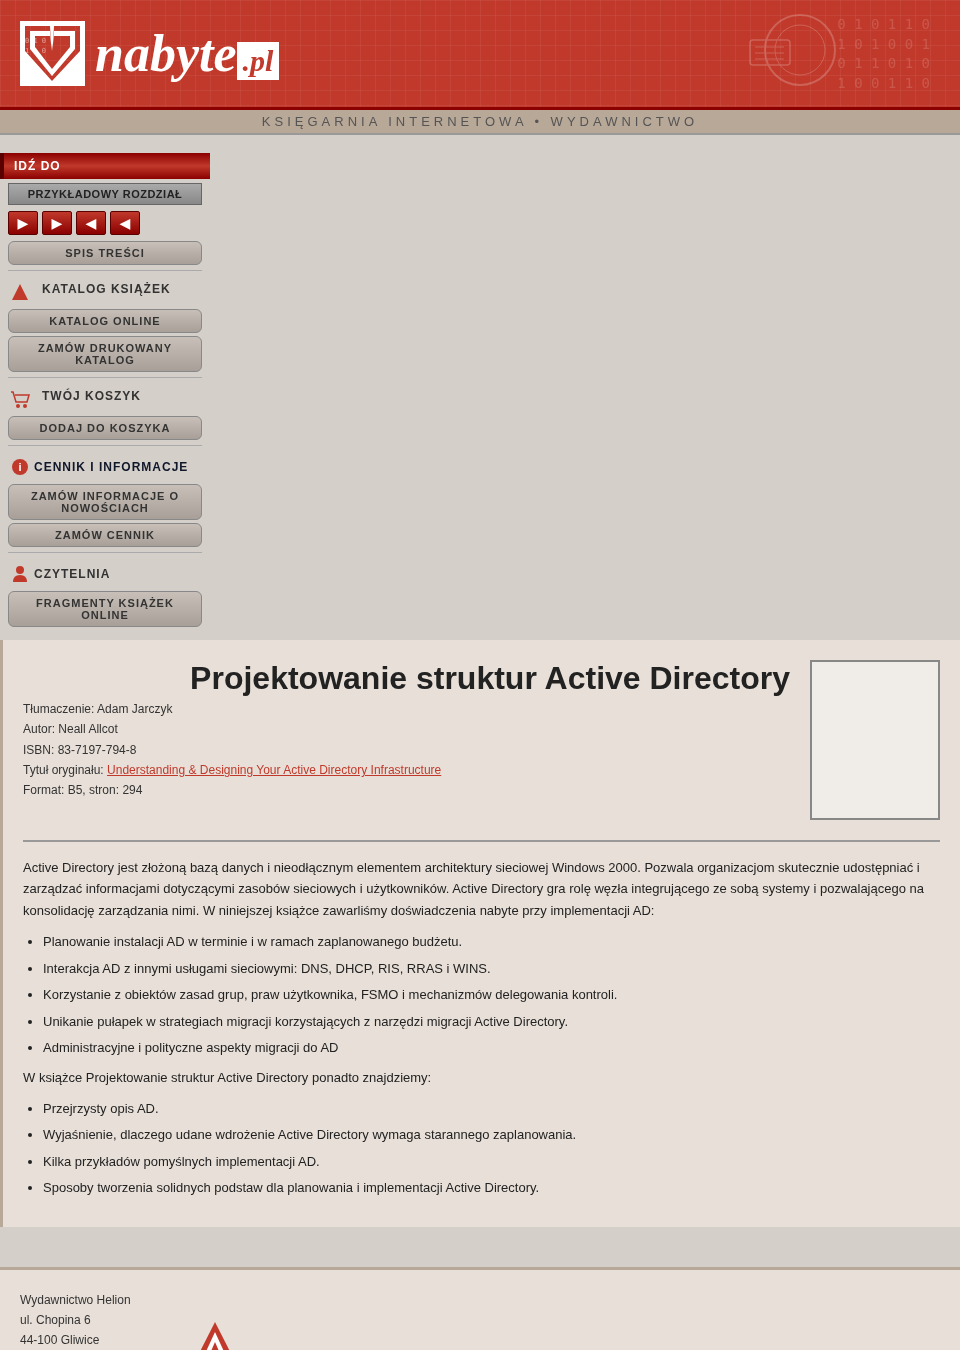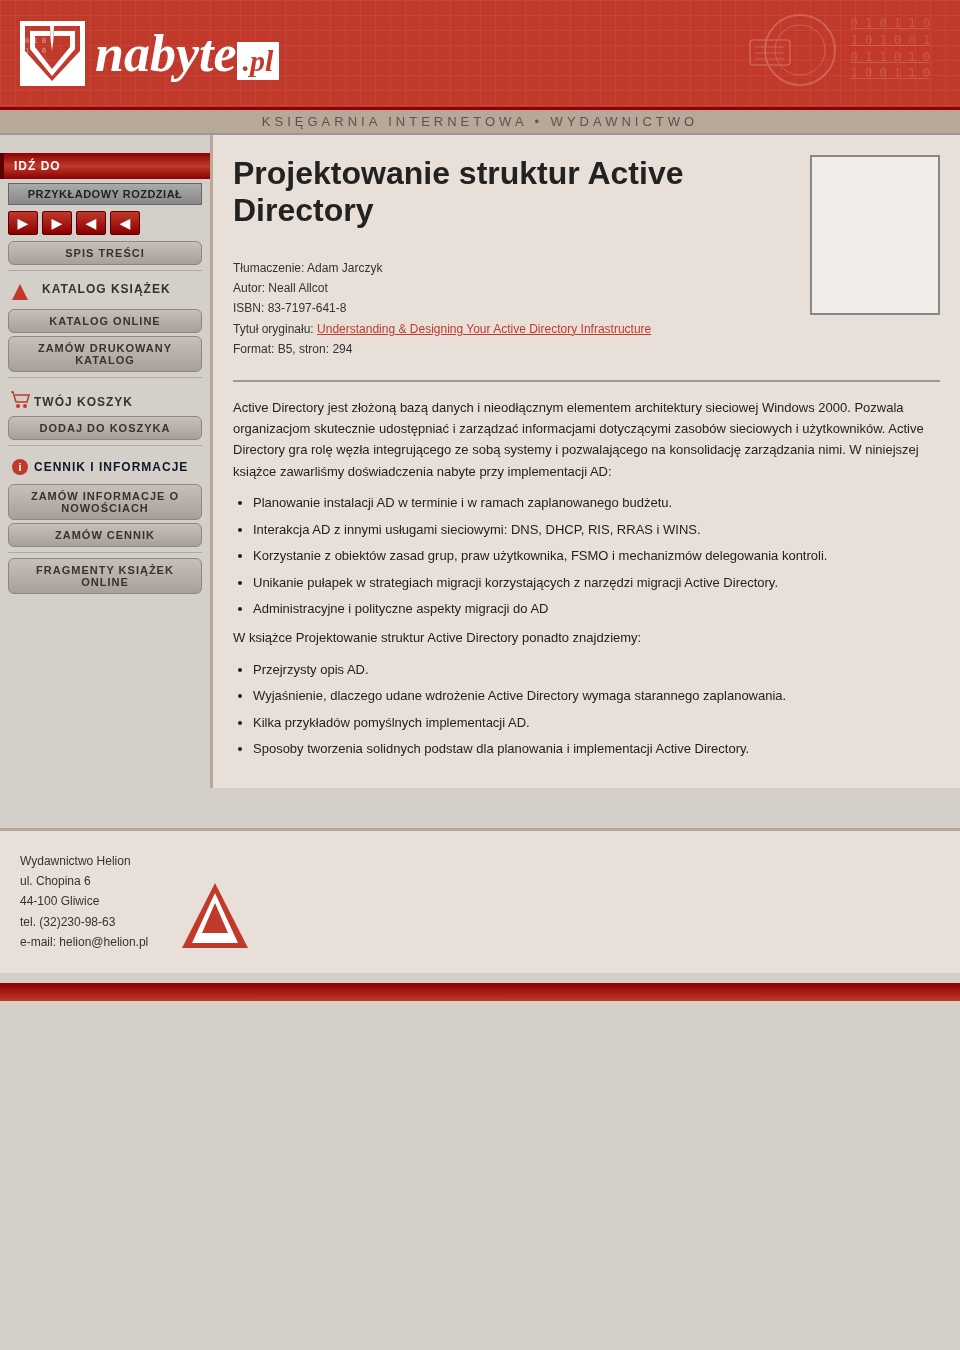--- a/index.html
+++ b/index.html
@@ -39,20 +39,21 @@
       color: #555;
       text-transform: uppercase;
       border-bottom: 2px solid #999;
     }
 
     
     .main-layout {
       display: flex;
       gap: 0;
       padding: 0;
+      flex-direction: column;
     }
 
     
     .sidebar {
       width: 210px;
       min-width: 210px;
       background: #d4cfc9;
       padding: 10px 0;
     }
 
@@ -113,21 +114,22 @@
 
     .book-title-area {
       flex: 1;
     }
 
     .book-title {
       font-size: 32px;
       font-weight: bold;
       color: #222;
       line-height: 1.15;
-      margin-bottom: 29px;
+      margin-bottom: 2px;
+      text-align: right;
     }
 
     .book-meta {
       font-size: 12px;
       color: #333;
       line-height: 1.7;
     }
     .book-meta a {
       color: #c0392b;
       text-decoration: underline;
@@ -225,21 +227,21 @@
         <text x="5" y="22" font-size="7" fill="rgba(255,255,255,0.5)" font-family="monospace">0 1 0</text>
         <text x="5" y="32" font-size="7" fill="rgba(255,255,255,0.5)" font-family="monospace">1 1 0</text>
       </svg>
 
       <div style="display:flex;align-items:baseline;gap:0;">
         <span style="font-size:52px;font-weight:bold;color:white;font-style:italic;font-family:Georgia,serif;">nabyte</span>
         <span style="font-size:30px;font-weight:bold;color:#c0392b;background:white;padding:2px 6px;font-style:italic;font-family:Georgia,serif;">.pl</span>
       </div>
     </div>
 
-    <div style="position:absolute;right:30px;top:15px;opacity:0.15;font-size:12px;color:white;font-family:monospace;line-height:1.4;text-decoration:underline;">
+    <div style="position:absolute;right:30px;top:15px;opacity:0.15;font-size:14px;color:white;font-family:monospace;line-height:1.4;">
       0 1 0 1 1 0<br>1 0 1 0 0 1<br>0 1 1 0 1 0<br>1 0 0 1 1 0
     </div>
 
     <div style="position:absolute;right:120px;top:10px;width:100px;height:80px;opacity:0.2;">
       <svg width="100" height="80" viewBox="0 0 100 80">
         <circle cx="60" cy="40" r="35" fill="none" stroke="white" stroke-width="2"></circle>
         <circle cx="60" cy="40" r="25" fill="none" stroke="white" stroke-width="1"></circle>
         <rect x="10" y="30" width="40" height="25" rx="3" fill="none" stroke="white" stroke-width="1.5"></rect>
         <line x1="15" y1="37" x2="44" y2="37" stroke="white" stroke-width="1"></line>
         <line x1="15" y1="43" x2="44" y2="43" stroke="white" stroke-width="1"></line>
@@ -288,21 +290,21 @@
     <div class="sidebar-btn">
       <span>KATALOG ONLINE</span>
     </div>
 
     <div class="sidebar-btn">
       <span>ZAMÓW DRUKOWANY KATALOG</span>
     </div>
 
     <hr class="sidebar-separator">
 
-    <div style="display:flex;align-items:flex-end;padding:6px 10px 4px;">
+    <div style="display:flex;align-items:flex-start;padding:6px 10px 4px;gap:8px;">
       <svg width="20" height="20" viewBox="0 0 20 20">
         <circle cx="8" cy="17" r="2" fill="#c0392b"></circle>
         <circle cx="15" cy="17" r="2" fill="#c0392b"></circle>
         <path d="M1,3 L3,3 L6,13 L17,13 L19,6 L5,6" stroke="#c0392b" stroke-width="1.5" fill="none"></path>
       </svg>
       <span style="font-size:12px;font-weight:bold;color:#333;text-transform:uppercase;letter-spacing:1px;margin-left:4px;">TWÓJ KOSZYK</span>
     </div>
 
     <div class="sidebar-btn">
       <span>DODAJ DO KOSZYKA</span>
@@ -321,20 +323,27 @@
     <div class="sidebar-btn">
       <span>ZAMÓW INFORMACJE O NOWOŚCIACH</span>
     </div>
 
     <div class="sidebar-btn">
       <span>ZAMÓW CENNIK</span>
     </div>
 
     <hr class="sidebar-separator">
 
+    <div style="display:flex;align-items:center;padding:6px 10px 4px;">
+      <svg width="20" height="20" viewBox="0 0 20 20">
+        <circle cx="10" cy="6" r="4" fill="#c0392b"></circle>
+        <path d="M3,18 Q3,11 10,11 Q17,11 17,18" fill="#c0392b"></path>
+      </svg>
+      <span style="font-size:12px;font-weight:bold;color:#333;text-transform:uppercase;letter-spacing:1px;margin-left:4px;">CZYTELNIA</span>
+    </div>
 
     <div class="sidebar-btn">
       <span>FRAGMENTY KSIĄŻEK ONLINE</span>
     </div>
 
   </div>
 
   <div class="content-area">
 
     <div class="book-header">
@@ -344,21 +353,21 @@
           <div>
             <span>Tłumaczenie:</span>
             <span>Adam Jarczyk</span>
           </div>
           <div>
             <span>Autor:</span>
             <span>Neall Allcot</span>
           </div>
           <div>
             <span>ISBN:</span>
-            <span>83-7197-641-8</span>
+            <span>83-7197-794-8</span>
           </div>
           <div>
             <span>Tytuł oryginału:</span>
             <a href="#">Understanding &amp; Designing Your Active Directory Infrastructure</a>
           </div>
           <div>
             <span>Format: B5, stron:</span>
             <span>294</span>
           </div>
         </div>

